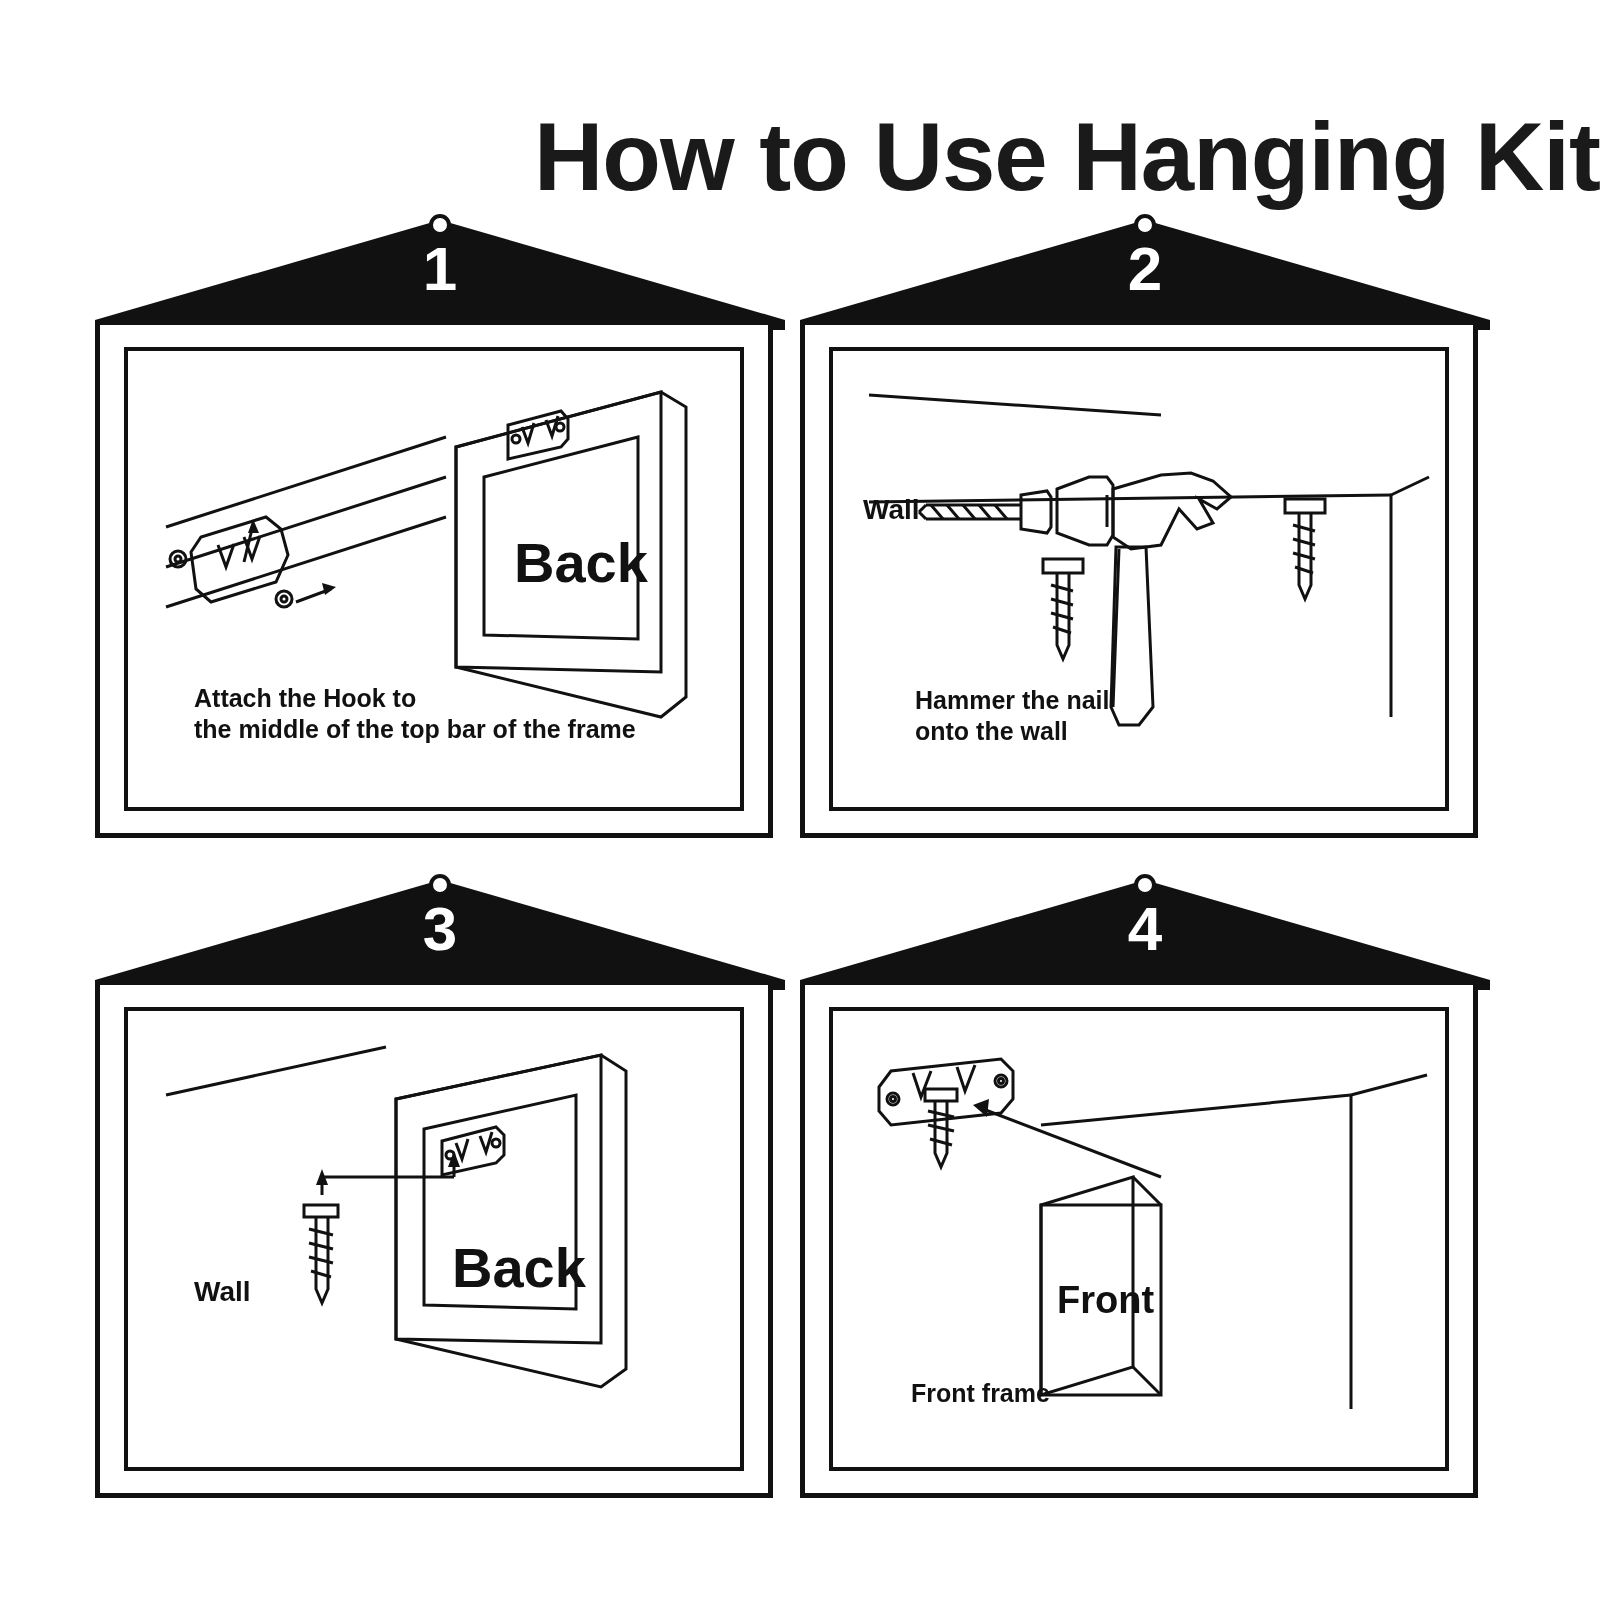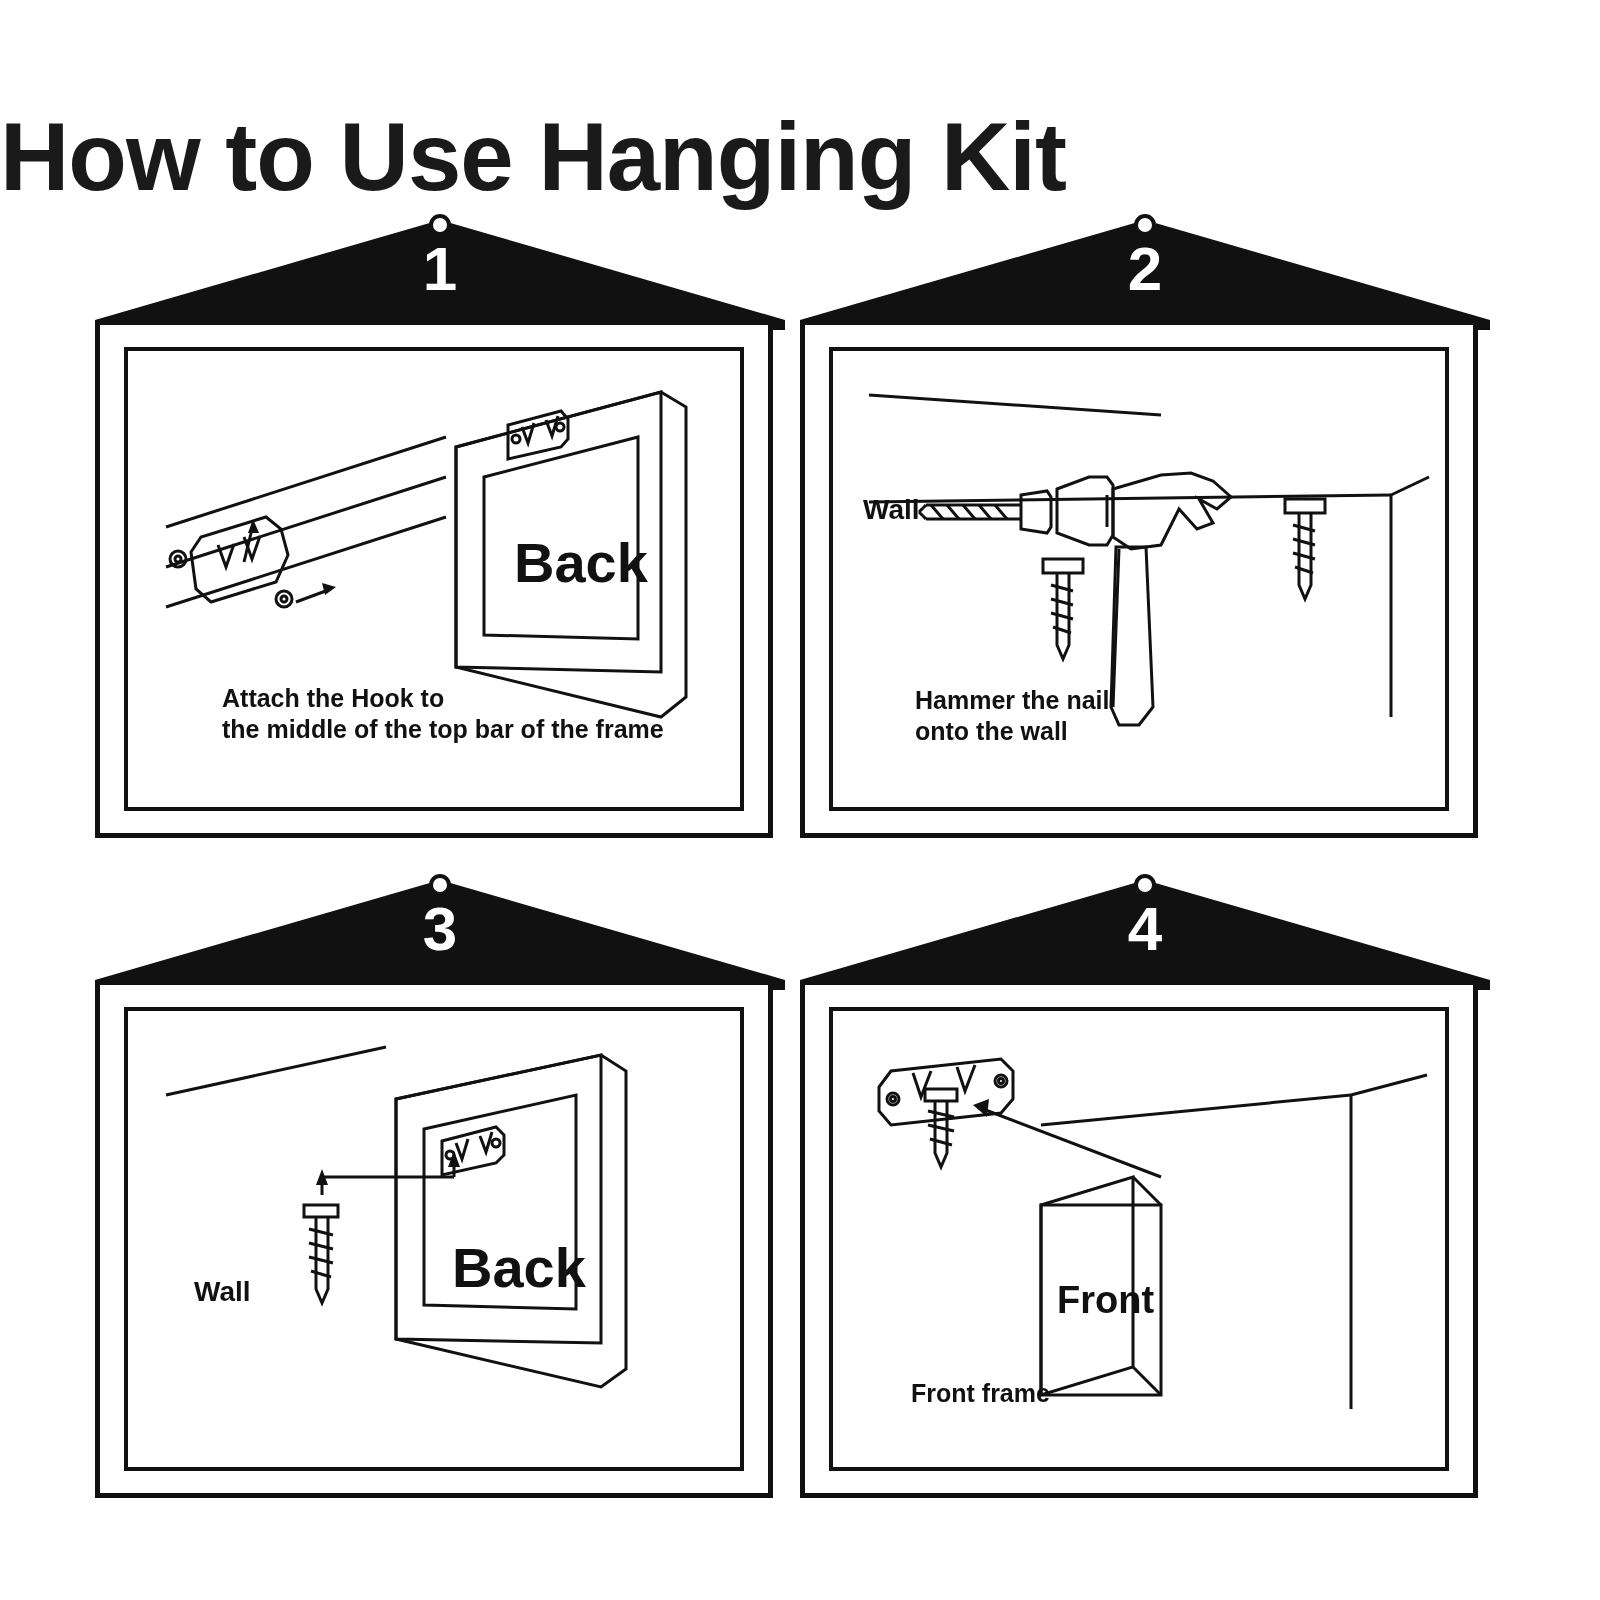--- a/index.html
+++ b/index.html
@@ -13,21 +13,21 @@
     font-family: "Liberation Sans", sans-serif;
     color: #111111;
     overflow: hidden;
     position: relative;
   }
   #page-title {
     position: absolute;
     top: 38px;
     left: 0;
     width: 1600px;
-    text-align: left;
+    text-align: right;
     font-size: 96px;
     font-weight: bold;
     letter-spacing: -1px;
     color: #1a1a1a;
   }
   .panel {
     position: absolute;
     width: 690px;
     height: 640px;
   }
@@ -97,21 +97,21 @@
     height: 400px;
   }
   .caption {
     position: absolute;
     font-size: 25px;
     font-weight: bold;
     line-height: 1.25;
     color: #111111;
     white-space: pre-line;
   }
-  .cap-1 { left: 66px; bottom: 62px; margin-left: 28px; }
+  .cap-1 { left: 66px; bottom: 62px; }
   .cap-2 { left: 82px; bottom: 60px; }
   .cap-3 { left: 66px; bottom: 58px; }
   .cap-4 { left: 78px; bottom: 58px; }
 
   .svg-art { display: block; }
   .lbl {
     font-family: "Liberation Sans", sans-serif;
     font-weight: bold;
     fill: #111111;
   }

